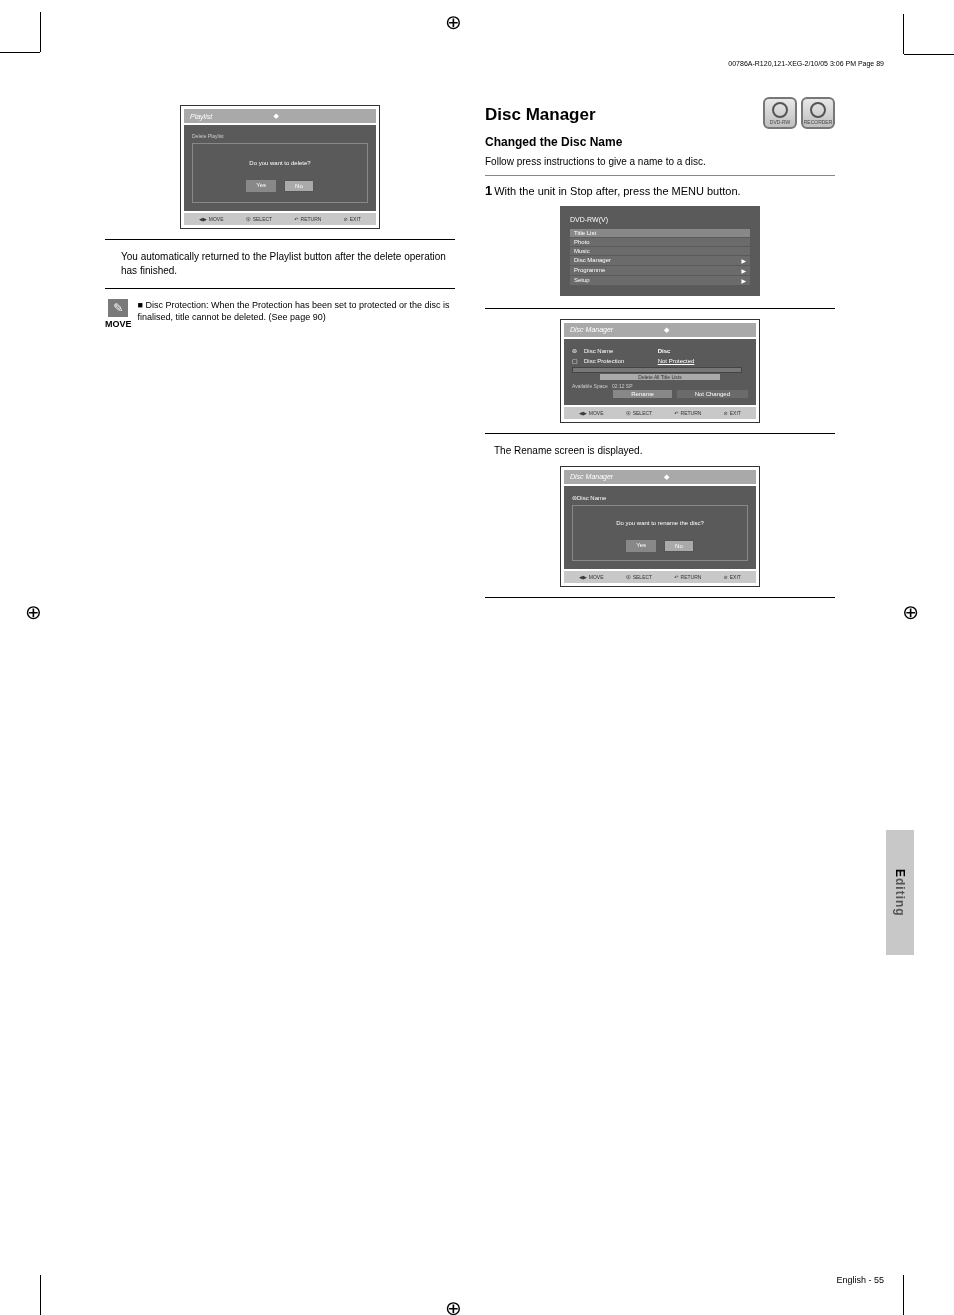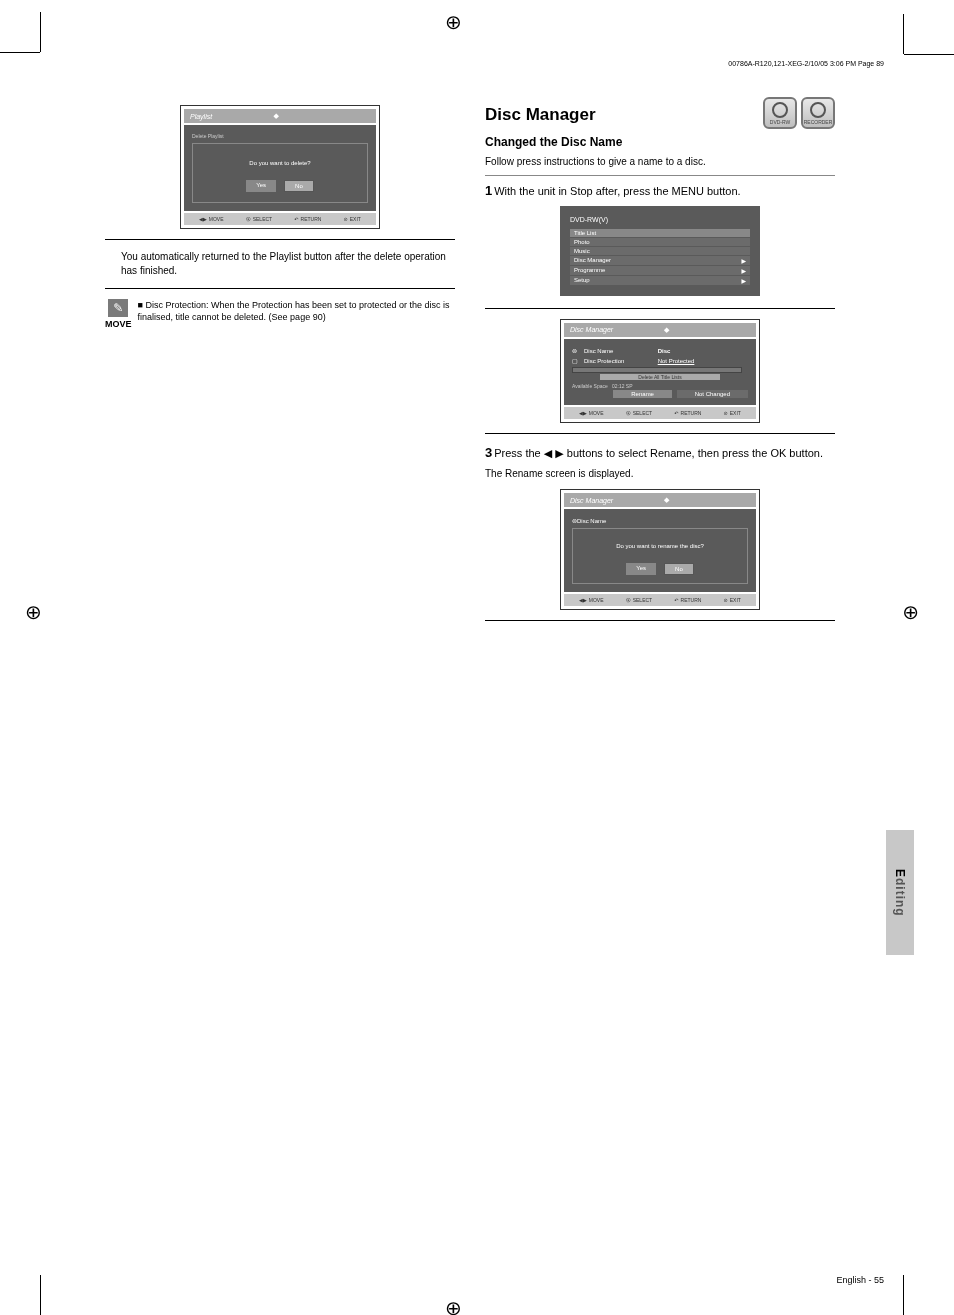--- a/index.html
+++ b/index.html
@@ -208,22 +208,21 @@
           </div>
           <div class="button-row">
             <span>◀▶ <span>MOVE</span></span>
             <span>⦿ <span>SELECT</span></span>
             <span>↶ <span>RETURN</span></span>
             <span>⊘ <span>EXIT</span></span>
           </div>
         </div>
 
         <hr class="hr">
-        <div class="step"><b class="num">3</b><span>Press the ◀ ▶ buttons to select Rename, then press the OK button.</span></div>
-        <div class="bodytxt" style="margin-left:0;">The Rename screen is displayed.</div>
+        <div class="bodytxt" style="margin-left:9px;">The Rename screen is displayed.</div>
 
         <div style="height:8px"></div>
 
         <div class="device-frame">
           <div class="section-bar">
               <span>Disc Manager</span>
               <span class="diamond">◆</span>
               <span style="width:30px"></span>
             </div>
           <div class="screen">

